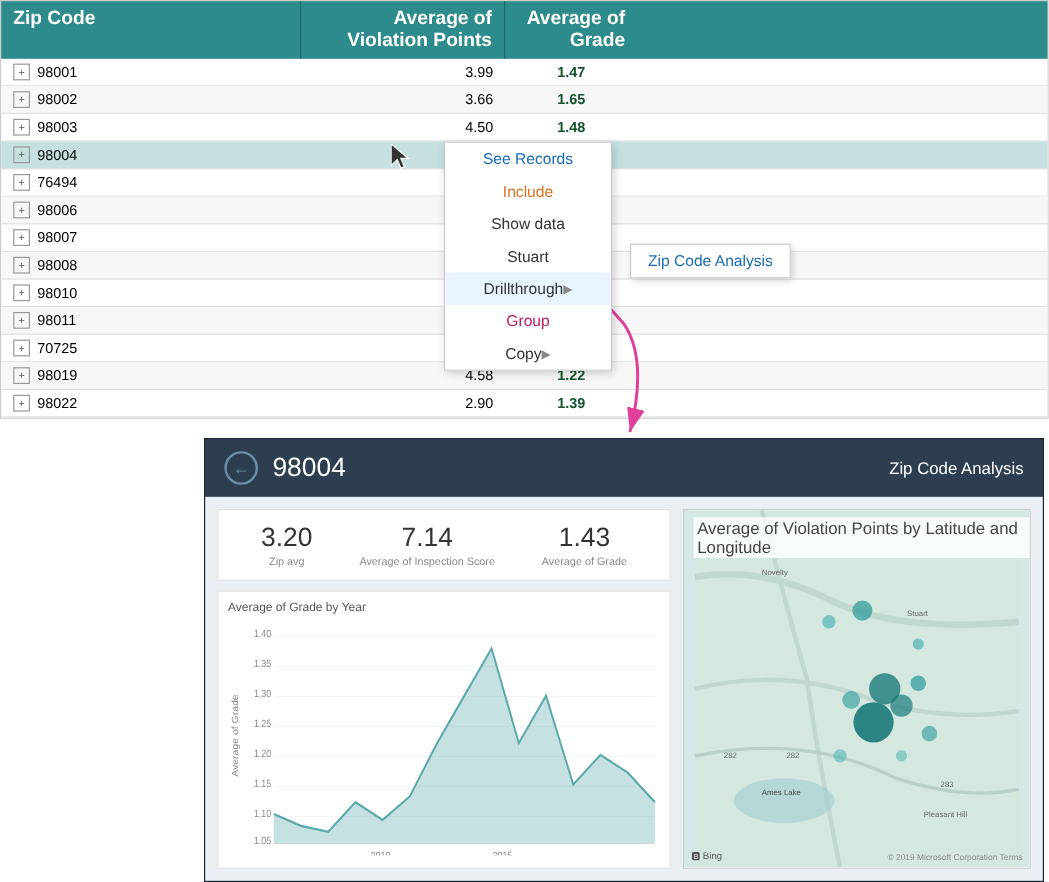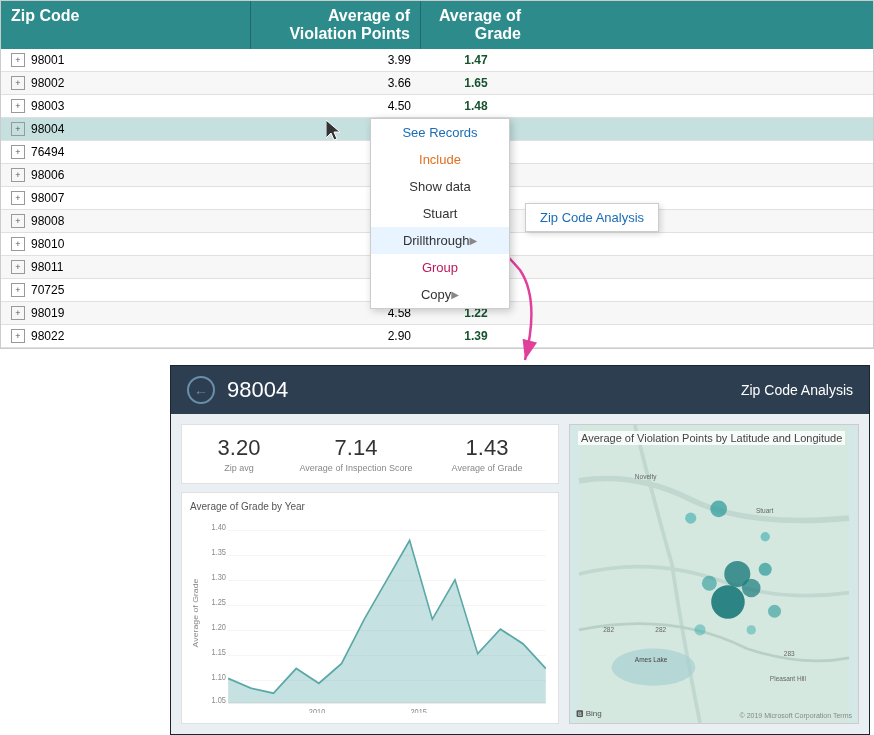--- a/index.html
+++ b/index.html
@@ -207,21 +207,21 @@
     
     .map-area {
       width: 100%;
       height: 100%;
       position: relative;
       overflow: hidden;
     }
     .map-title {
       position: absolute;
       top: 6px; left: 8px;
-      font-size: 11px;
+      font-size: 14px;
       color: #444;
       z-index: 2;
       background: rgba(255,255,255,0.8);
       padding: 1px 3px;
     }
     .map-bg {
       width: 100%;
       height: 100%;
       background: #d4e8e8;
       position: relative;

